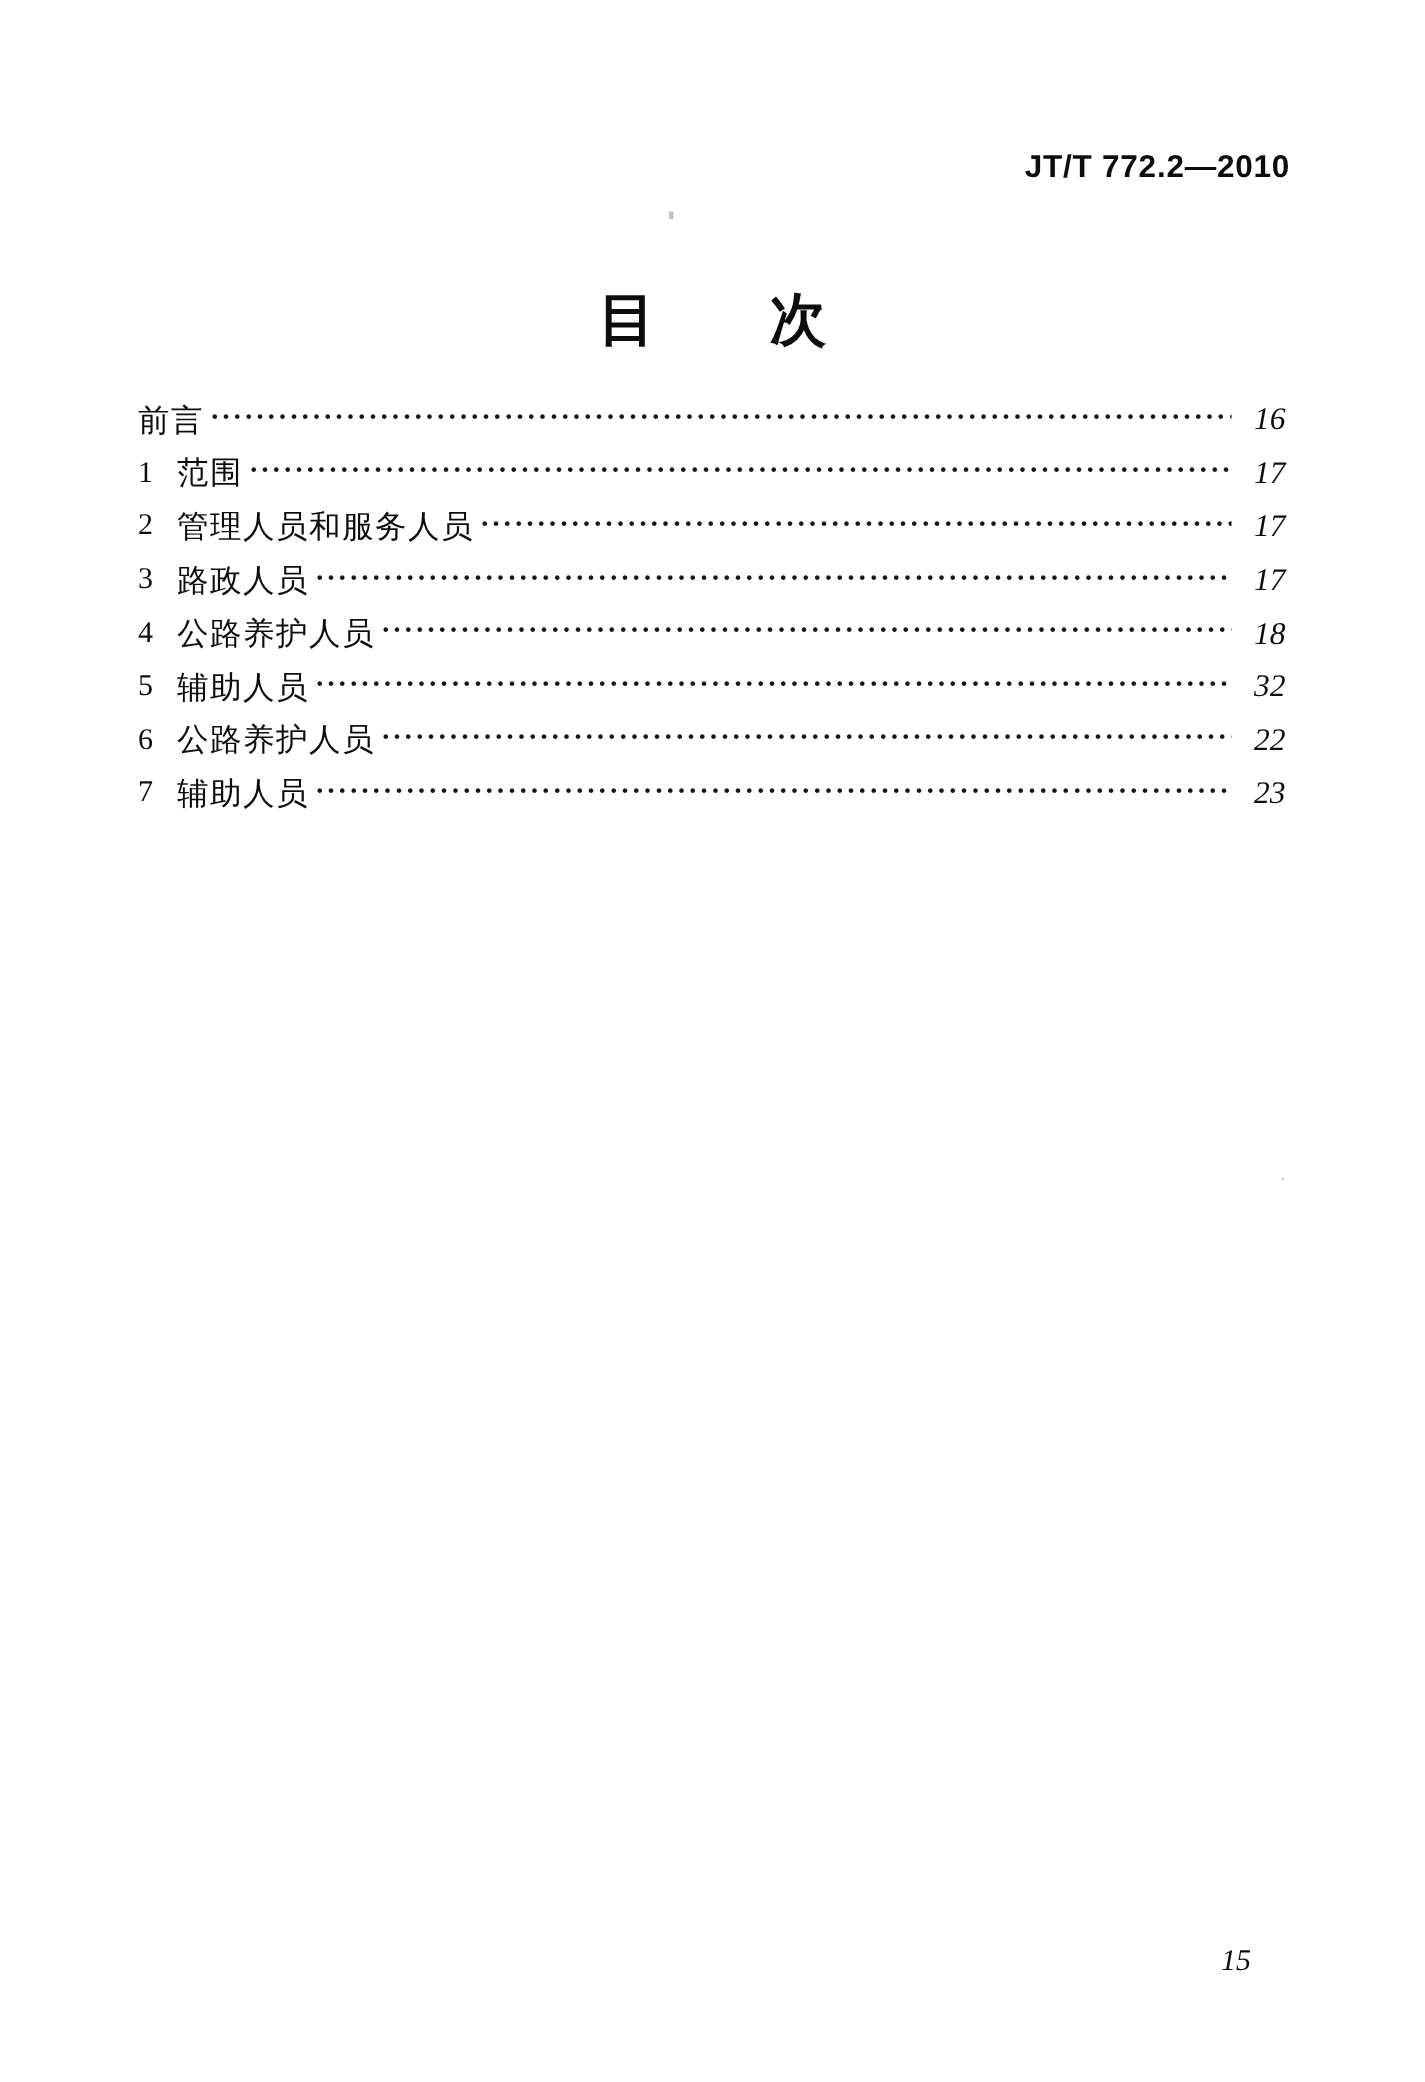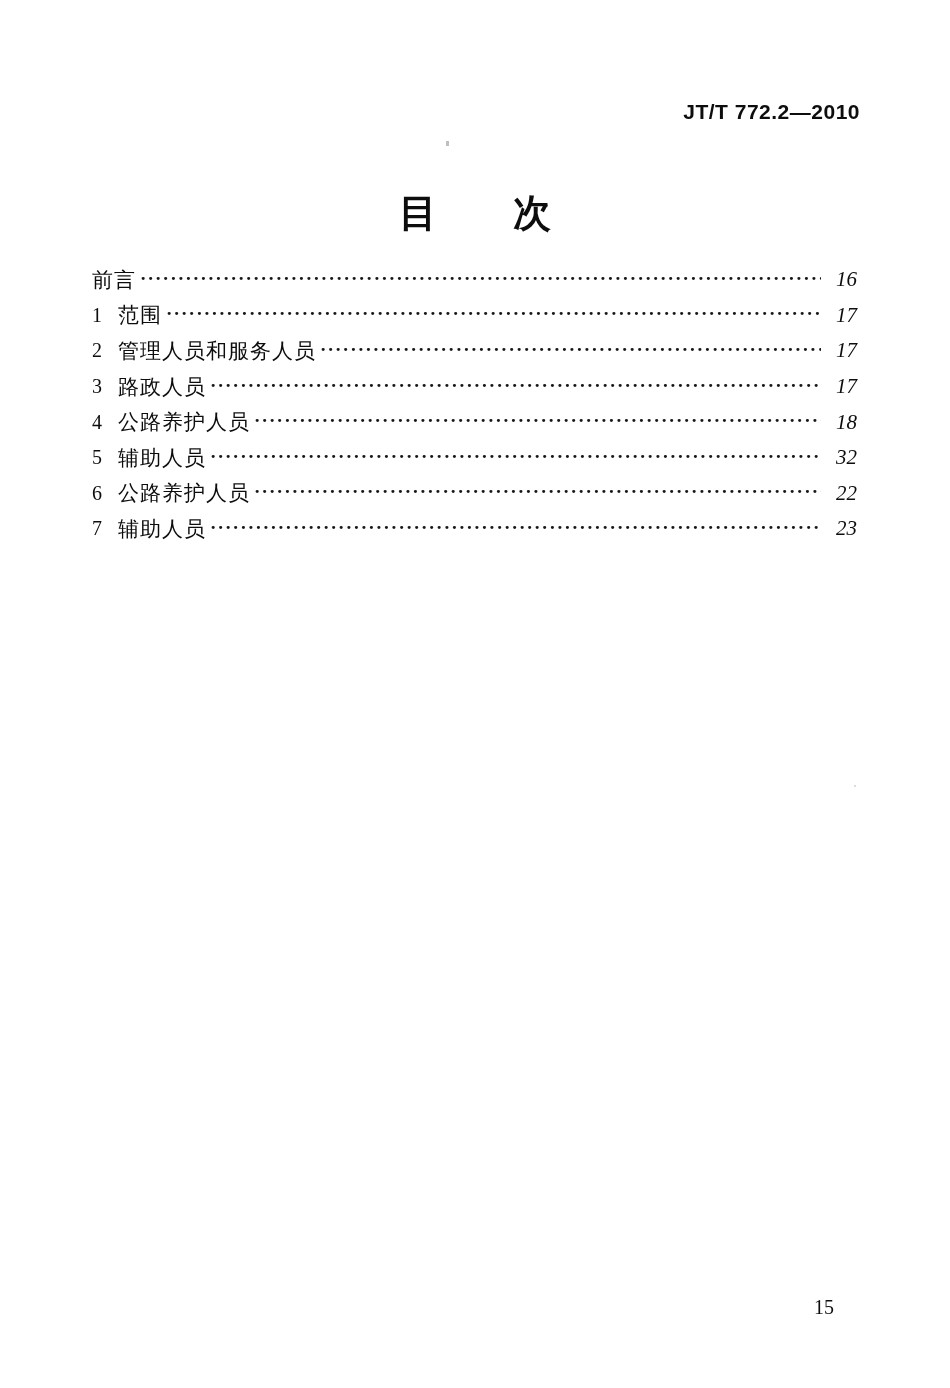--- a/index.html
+++ b/index.html
@@ -106,20 +106,21 @@
   }
 
   
   .folio {
     position: absolute;
     top: 1296px;
     right: 116px;
     font-size: 20px;
     font-family: "Liberation Serif", serif;
     color: #0d0d0d;
+    font-style: italic;
   }
 
   
   .speckle {
     position: absolute;
     background: #8a8a8a;
     opacity: 0.55;
   }
   .speckle-1 { left: 446px; top: 141px; width: 3px; height: 5px; }
   .speckle-2 { left: 854px; top: 785px; width: 2px; height: 2px; opacity: 0.3; }

